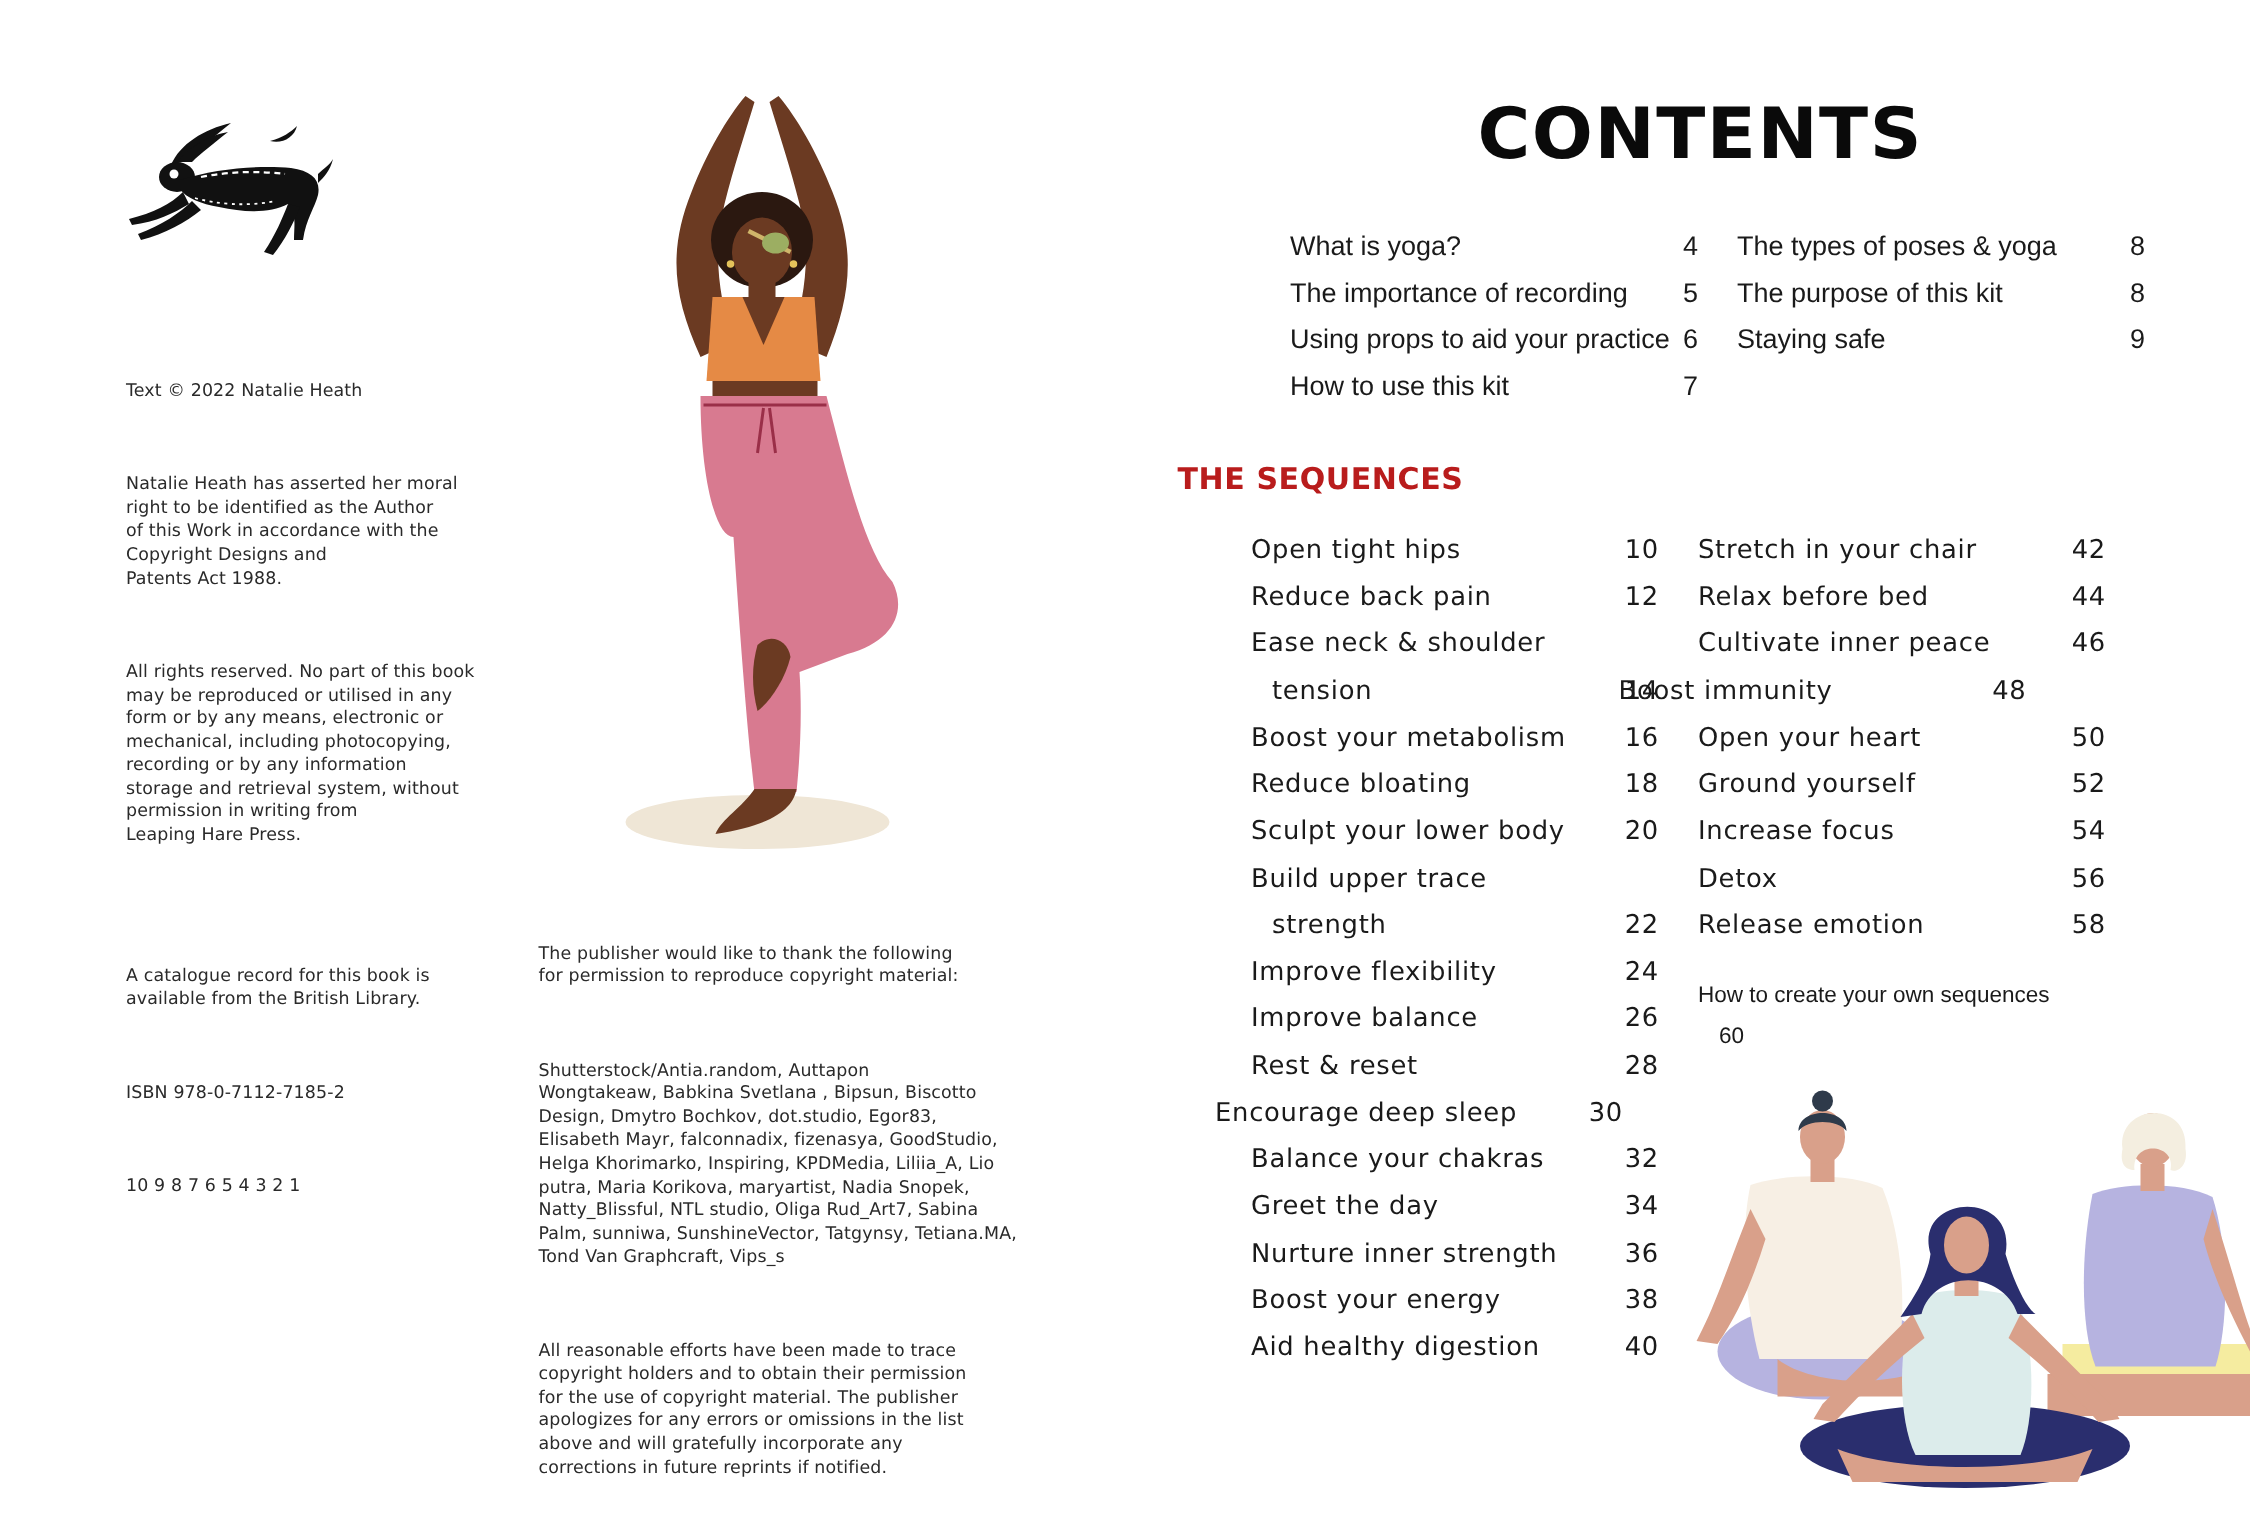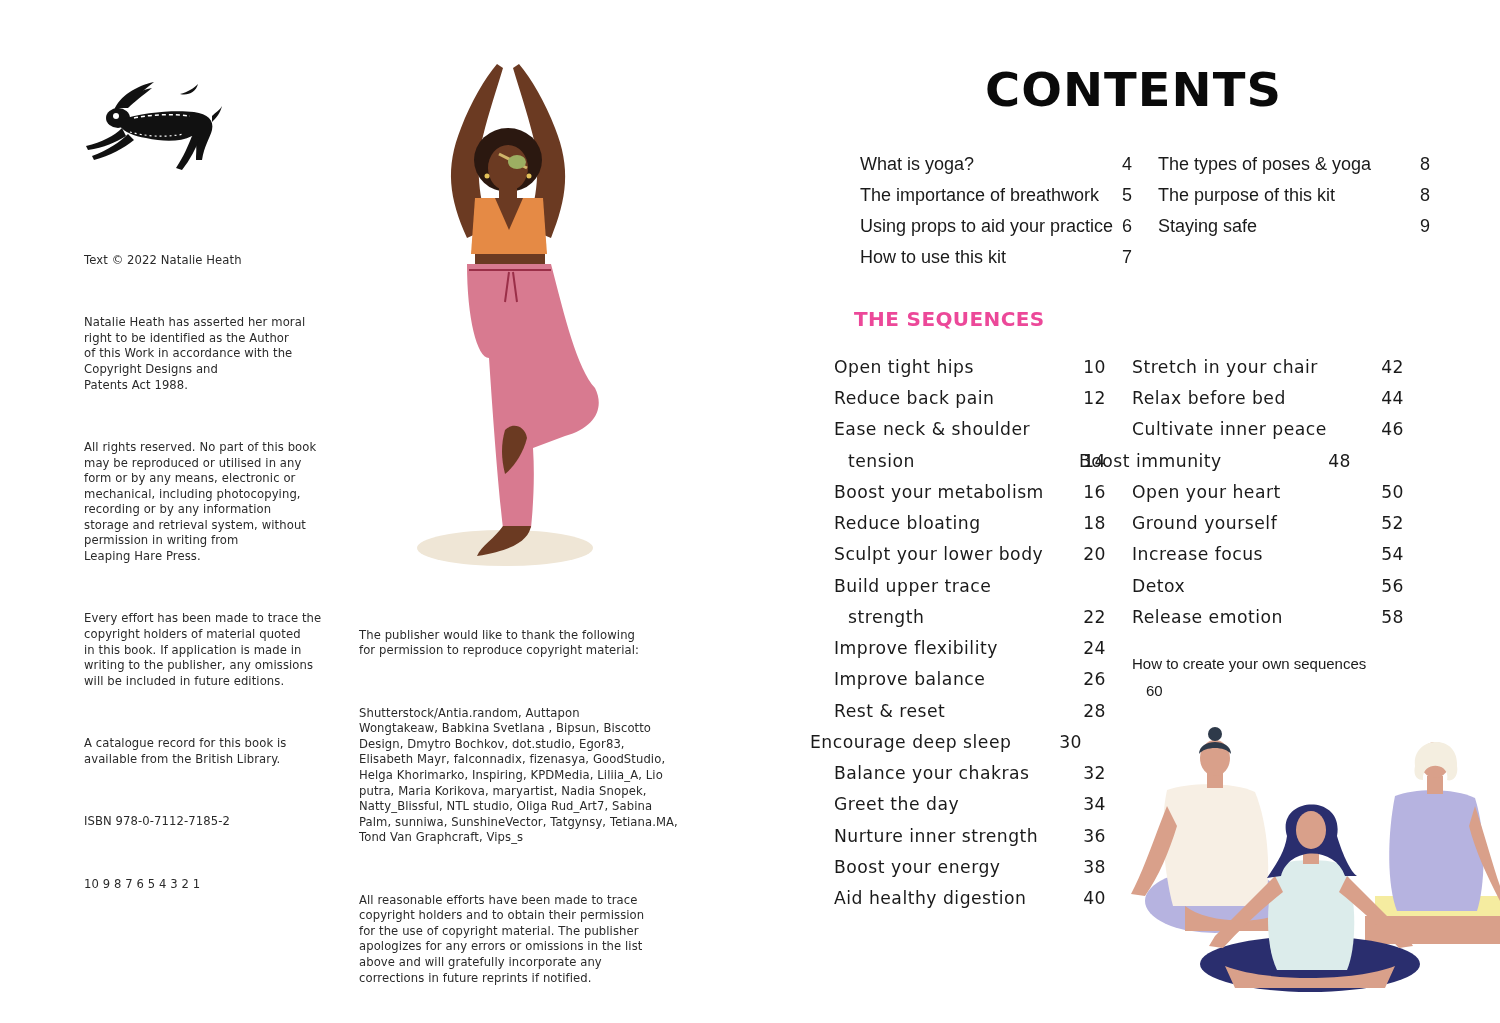--- a/index.html
+++ b/index.html
@@ -2,21 +2,21 @@
 <html><head>
 <meta charset="utf-8">
 <style>
   html, body { margin:0; padding:0; background:#ffffff; }
   body { width:1500px; height:1023px; position:relative; overflow:hidden; font-family:"DejaVu Sans", sans-serif; color:#1a1a1a; }
   .abs { position:absolute; }
   .imprint { font-size:11.6px; line-height:15.6px; color:#2a2a2a; white-space:pre-line; letter-spacing:0.1px; }
   .contents-title { left:985px; top:62px; font-family:"DejaVu Sans", sans-serif; font-weight:900; font-size:47px; letter-spacing:1px; color:#0a0a0a; transform:scaleX(1.02); transform-origin:left; }
   .toc-row { position:absolute; display:flex; justify-content:space-between; font-family:"Liberation Sans", sans-serif; font-size:18px; color:#1a1a1a;margin-left:26px; }
   .toc-row span { white-space:nowrap; }
-  .seq-head { left:854px; top:307px; font-family:"DejaVu Sans", sans-serif; font-weight:bold; font-size:20px; letter-spacing:0.4px; color:#ec4899; }
+  .seq-head { left:785px; top:307px; font-family:"DejaVu Sans", sans-serif; font-weight:bold; font-size:20px; letter-spacing:0.4px; color:#b91c1c; }
   .seq-row { position:absolute; display:flex; justify-content:space-between; font-family:"DejaVu Sans", sans-serif; font-size:17.2px; color:#1a1a1a; letter-spacing:0.5px; }
   .seq-row span { white-space:nowrap; }
   .indent { padding-left:14px;text-align:right; }
 </style>
 </head>
 <body>
 
 <div>
 
   <svg class="abs" style="left:84px;top:76px" width="140" height="96" viewBox="0 0 140 96">
@@ -46,25 +46,20 @@
     <div style="height:15.6px"></div>
     <div>All rights reserved. No part of this book
 may be reproduced or utilised in any
 form or by any means, electronic or
 mechanical, including photocopying,
 recording or by any information
 storage and retrieval system, without
 permission in writing from
 Leaping Hare Press.</div>
     <div style="height:15.6px"></div>
-    <div>Every effort has been made to trace the
-copyright holders of material quoted
-in this book.  If application is made in
-writing to the publisher, any omissions
-will be included in future editions.</div>
     <div style="height:15.6px"></div>
     <div>A catalogue record for this book is
 available from the British Library.</div>
     <div style="height:15.6px"></div>
     <div>ISBN 978-0-7112-7185-2</div>
     <div style="height:15.6px"></div>
     <div>10 9 8 7 6 5 4 3 2 1</div>
     
     
     
@@ -124,21 +119,21 @@
 
 <div>
   <div class="abs contents-title">CONTENTS</div>
 
   <div>
     <div class="toc-row" style="left:834px;top:154px;width:272px">
       <span>What is yoga?</span>
       <span>4</span>
     </div>
     <div class="toc-row" style="left:834px;top:185px;width:272px">
-      <span>The importance of breathwork</span>
+      <span>The importance of recording</span>
       <span>5</span>
     </div>
     <div class="toc-row" style="left:834px;top:216px;width:272px">
       <span>Using props to aid your practice</span>
       <span>6</span>
     </div>
     <div class="toc-row" style="left:834px;top:247px;width:272px">
       <span>How to use this kit</span>
       <span>7</span>
     </div>

